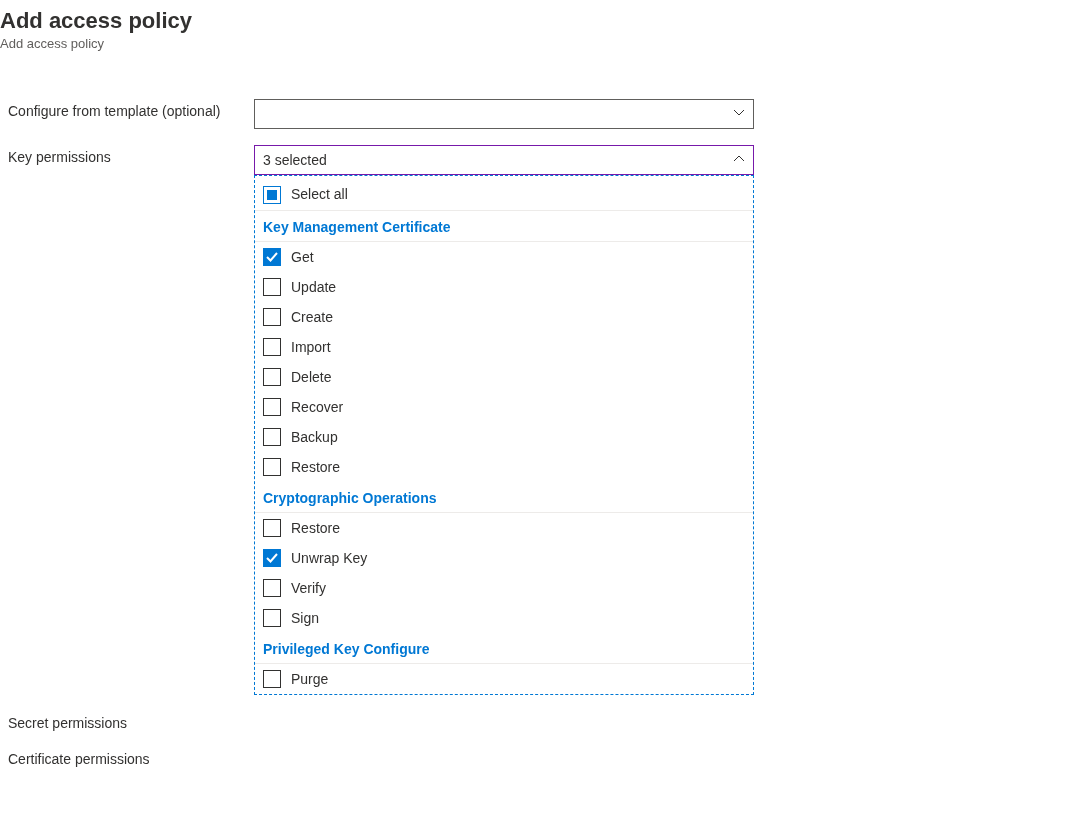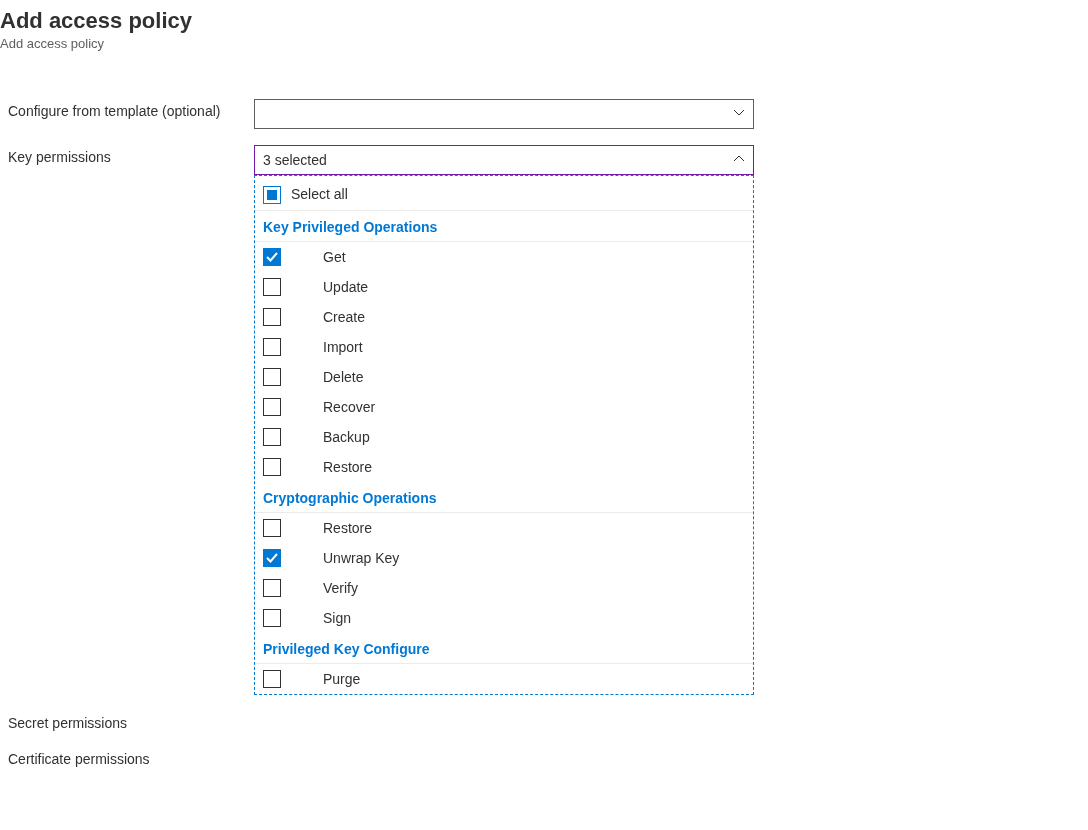--- a/index.html
+++ b/index.html
@@ -82,21 +82,20 @@
       font-weight: 600;
       font-size: 14px;
       padding: 8px 8px 6px 8px;
       border-bottom: 1px solid #edebe9;
     }
     .option-row {
       display: flex;
       align-items: center;
       padding: 6px 8px;
       cursor: pointer;
-      gap: 32px;
     }
     .checkbox {
       width: 18px;
       height: 18px;
       border: 1px solid #323130;
       margin-right: 10px;
       display: inline-flex;
       align-items: center;
       justify-content: center;
       flex-shrink: 0;
@@ -158,21 +157,21 @@
         </span>
       </div>
       <div class="dropdown-panel">
         <div class="dropdown-inner" id="dropdown-inner">
             <div class="select-all-row">
               <span class="checkbox indeterminate">
                 <span class="inner-square"></span>
               </span>
               <span class="option-label">Select all</span>
             </div>
-            <div class="section-header">Key Privileged Operations</div>
+            <div class="section-header">Key Management Certificate</div>
             <div class="option-row">
               <span class="checkbox checked">
                 <svg viewBox="0 0 12 12">
                   <path d="M1 6 L4.5 9.5 L11 2" stroke="#fff" stroke-width="2" fill="none"></path>
                 </svg>
               </span>
               <span class="option-label">Get</span>
             </div>
             <div class="option-row">
               <span class="checkbox"></span>

